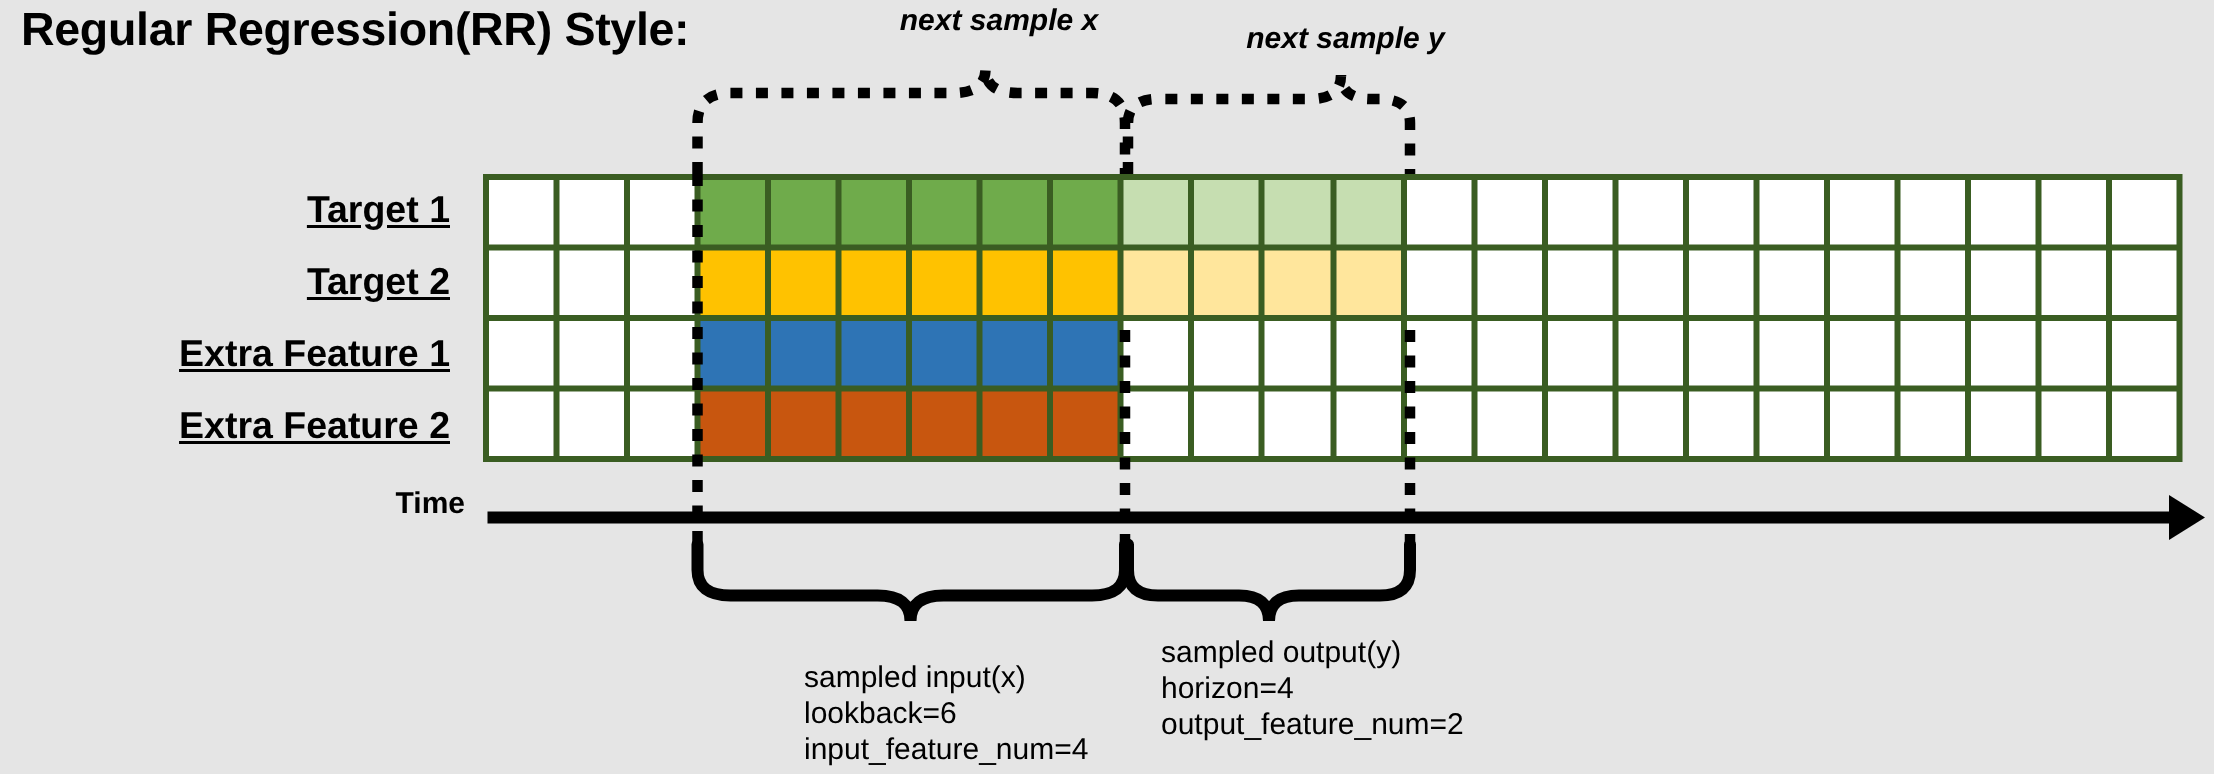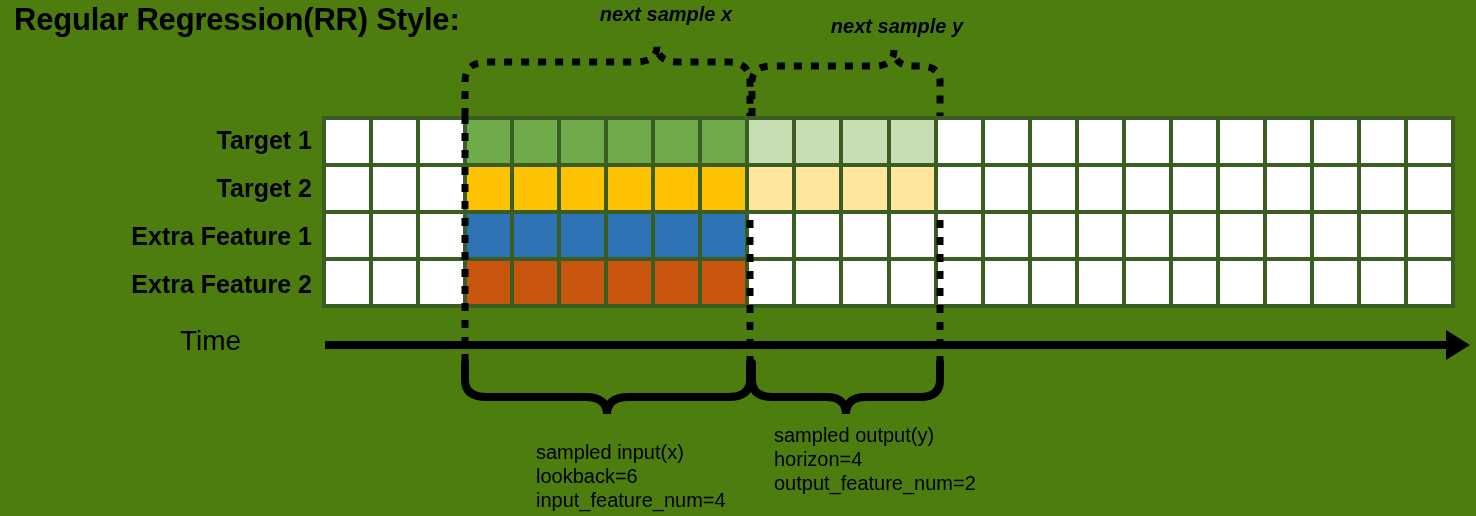--- a/index.html
+++ b/index.html
@@ -7,21 +7,21 @@
     padding: 0;
     background: #ffffff;
   }
   body {
     font-family: "Liberation Sans", sans-serif;
   }
   #root {
     position: relative;
     width: 1476px;
     height: 516px;
-    background: #4d7c0f;
+    background: #e5e5e5;
     overflow: hidden;
   }
   .title {
     position: absolute;
     left: 14px;
     top: 2px;
     font-size: 31px;
     font-weight: 700;
     color: #000000;
     letter-spacing: -0.2px;
@@ -50,25 +50,26 @@
   }
   #row-labels {
     position: absolute;
     left: 0px;
     top: 116px;
     width: 312px;
     height: 192px;
   }
   #row-labels .row-label-wrap {
     position: absolute;
-    right: 0;
+    right: 12px;
     height: 48px;
     display: flex;
     align-items: center;
     justify-content: center;
+    text-decoration: underline;
   }
 
   
   #grid {
     position: absolute;
     left: 322px;
     top: 116px;
     width: 1133px;
     height: 192px;
     background: #3a5d22;
@@ -86,22 +87,23 @@
   .cell.yellow-l   { background: #ffe69c; }
   .cell.blue       { background: #2e74b5; }
   .cell.orange     { background: #c8560f; }
 
   
   #time-label {
     position: absolute;
     left: 180px;
     top: 325px;
     width: 130px;
-    font-size: 28px;
-    font-weight: 400;
+    text-align: right;
+    font-size: 20px;
+    font-weight: 700;
     color: #000000;
   }
 
   
   #overlay {
     position: absolute;
     left: 0; top: 0;
     width: 1476px; height: 516px;
     pointer-events: none;
   }

